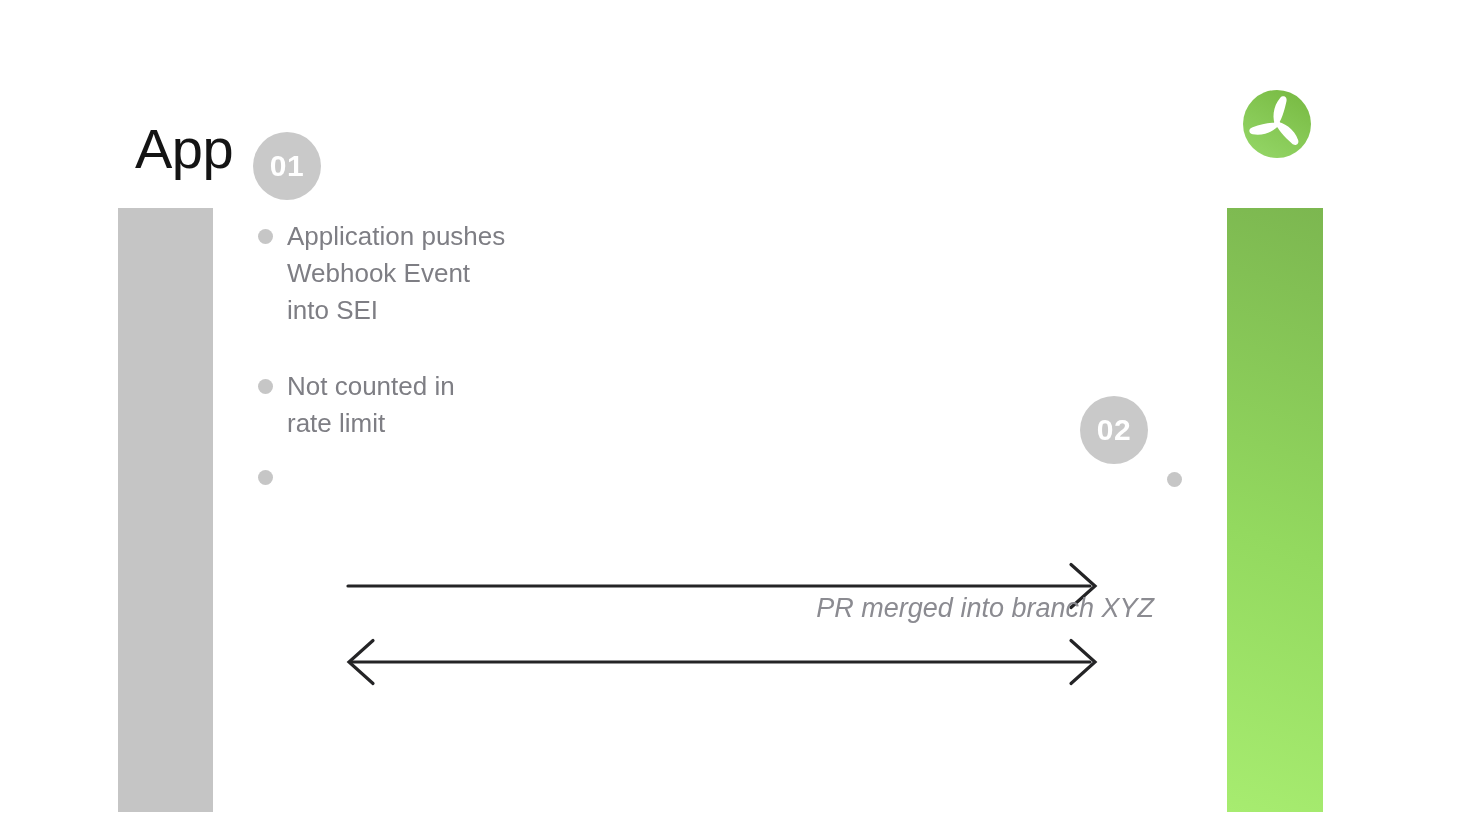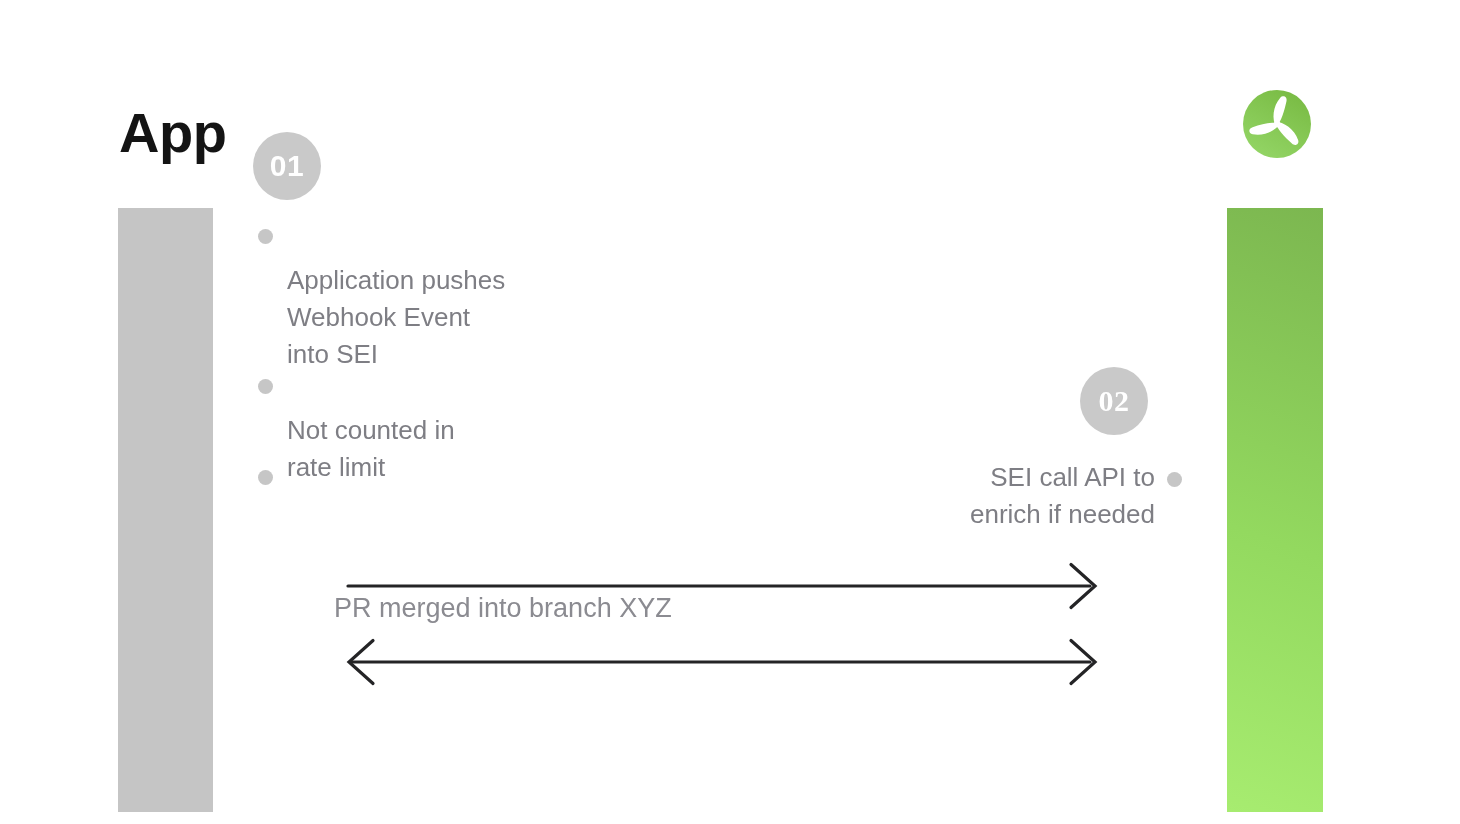--- a/index.html
+++ b/index.html
@@ -2,62 +2,61 @@
 <html style="--bg: #ffffff; --title-text: #141414; --gray-bar: #c5c5c5; --badge-bg: #c9c9c9; --badge-text: #ffffff; --dot: #c6c6c6; --body-text: #7e7e84; --label-text: #8b8b91; --arrow: #242426; --green-top: #7cb750; --green-mid: #93d95f; --green-bottom: #a7ec70; --logo-green-dark: #7abc45; --logo-green-light: #92d464;"><head>
 <meta charset="utf-8">
 <style>
   html,body{margin:0;padding:0;background:#ffffff;}
   .canvas{
     position:relative;width:1460px;height:824px;overflow:hidden;
     background:var(--bg,#ffffff);
     font-family:"Liberation Sans",sans-serif;
   }
   .title{
-    position:absolute;left:119px;top:100px;margin:0;
-    font-size:56px;font-weight:700;letter-spacing:-0.5px;
+    position:absolute;left:119px;top:100px;margin:16px;
+    font-size:56px;font-weight:400;letter-spacing:-0.5px;
     color:var(--title-text,#141414);
   }
   .bar{position:absolute;top:208px;height:604px;}
   .bar-left{left:118px;width:95px;background:var(--gray-bar,#c5c5c5);}
   .bar-right{
     left:1227px;width:96px;
     background:linear-gradient(200deg,var(--green-top,#7cb750) 0%,var(--green-mid,#93d95f) 55%,var(--green-bottom,#a7ec70) 100%);
   }
   .logo{position:absolute;left:1243px;top:90px;width:68px;height:68px;}
   .badge{
     position:absolute;width:68px;height:68px;border-radius:50%;
     background:var(--badge-bg,#c9c9c9);color:var(--badge-text,#ffffff);
     display:flex;align-items:center;justify-content:center;
     font-size:30px;font-weight:bold;letter-spacing:0.5px;text-align:center;
   }
   .badge-1{left:253px;top:132px;}
-  .badge-2{left:1080px;top:367px;font-family:Liberation Serif, serif;}
+  .badge-2{left:1080px;top:396px;}
   .bullets{list-style:none;margin:0;padding:0;}
   .bullet{position:absolute;left:258px;display:flex;gap:14px;align-items:flex-start;}
   .b1{top:218px}.b2{top:368px}.b3{top:459px}
   .dot{
     width:15px;height:15px;border-radius:50%;flex:0 0 auto;
     background:var(--dot,#c6c6c6);margin-top:11px;
   }
   .btext{
     font-size:26px;line-height:37px;color:var(--body-text,#7e7e84);
     white-space:pre-line;
-    margin-top:44px;
   }
   .note{position:absolute;top:459px;right:278px;display:flex;gap:12px;align-items:flex-start;}
   .note .dot{margin-top:13px;}
   .ntext{
     font-size:26px;line-height:37px;color:var(--body-text,#7e7e84);
     white-space:pre-line;text-align:right;
   }
   .arrows{position:absolute;left:0;top:0;pointer-events:none;color:var(--arrow,#242426);}
   .arrows path{stroke:currentColor;stroke-width:3.2;fill:none;stroke-linecap:round;stroke-linejoin:miter;}
   .alabel{
-    position:absolute;width:820px;text-align:left;
-    font-size:27px;line-height:30px;
+    position:absolute;width:820px;text-align:right;
+    font-style:italic;font-size:27px;line-height:30px;
     color:var(--label-text,#8b8b91);
   }
   .alabel-1{left:334px;top:593px;}
   .alabel-2{left:334px;top:678px;}
 </style>
 </head>
 <body>
 
 <div class="canvas">
 
@@ -98,22 +97,20 @@
       <span class="dot"></span>
       <span class="btext">Not counted in
 rate limit</span>
     </li>
     <li class="bullet b3">
       <span class="dot"></span>
     </li>
   </ul>
 
   <div class="note">
-    <span class="ntext">SEI call API to
-enrich if needed</span>
     <span class="dot"></span>
   </div>
 
   <svg class="arrows" width="1460" height="824" viewBox="0 0 1460 824">
     <path d="M348 586 H1090"></path>
     <path d="M1071 564.5 L1095 586 L1071 607.5"></path>
     <path d="M352 662 H1090"></path>
     <path d="M1071 640.5 L1095 662 L1071 683.5"></path>
     <path d="M373 640.5 L349 662 L373 683.5"></path>
   </svg>

